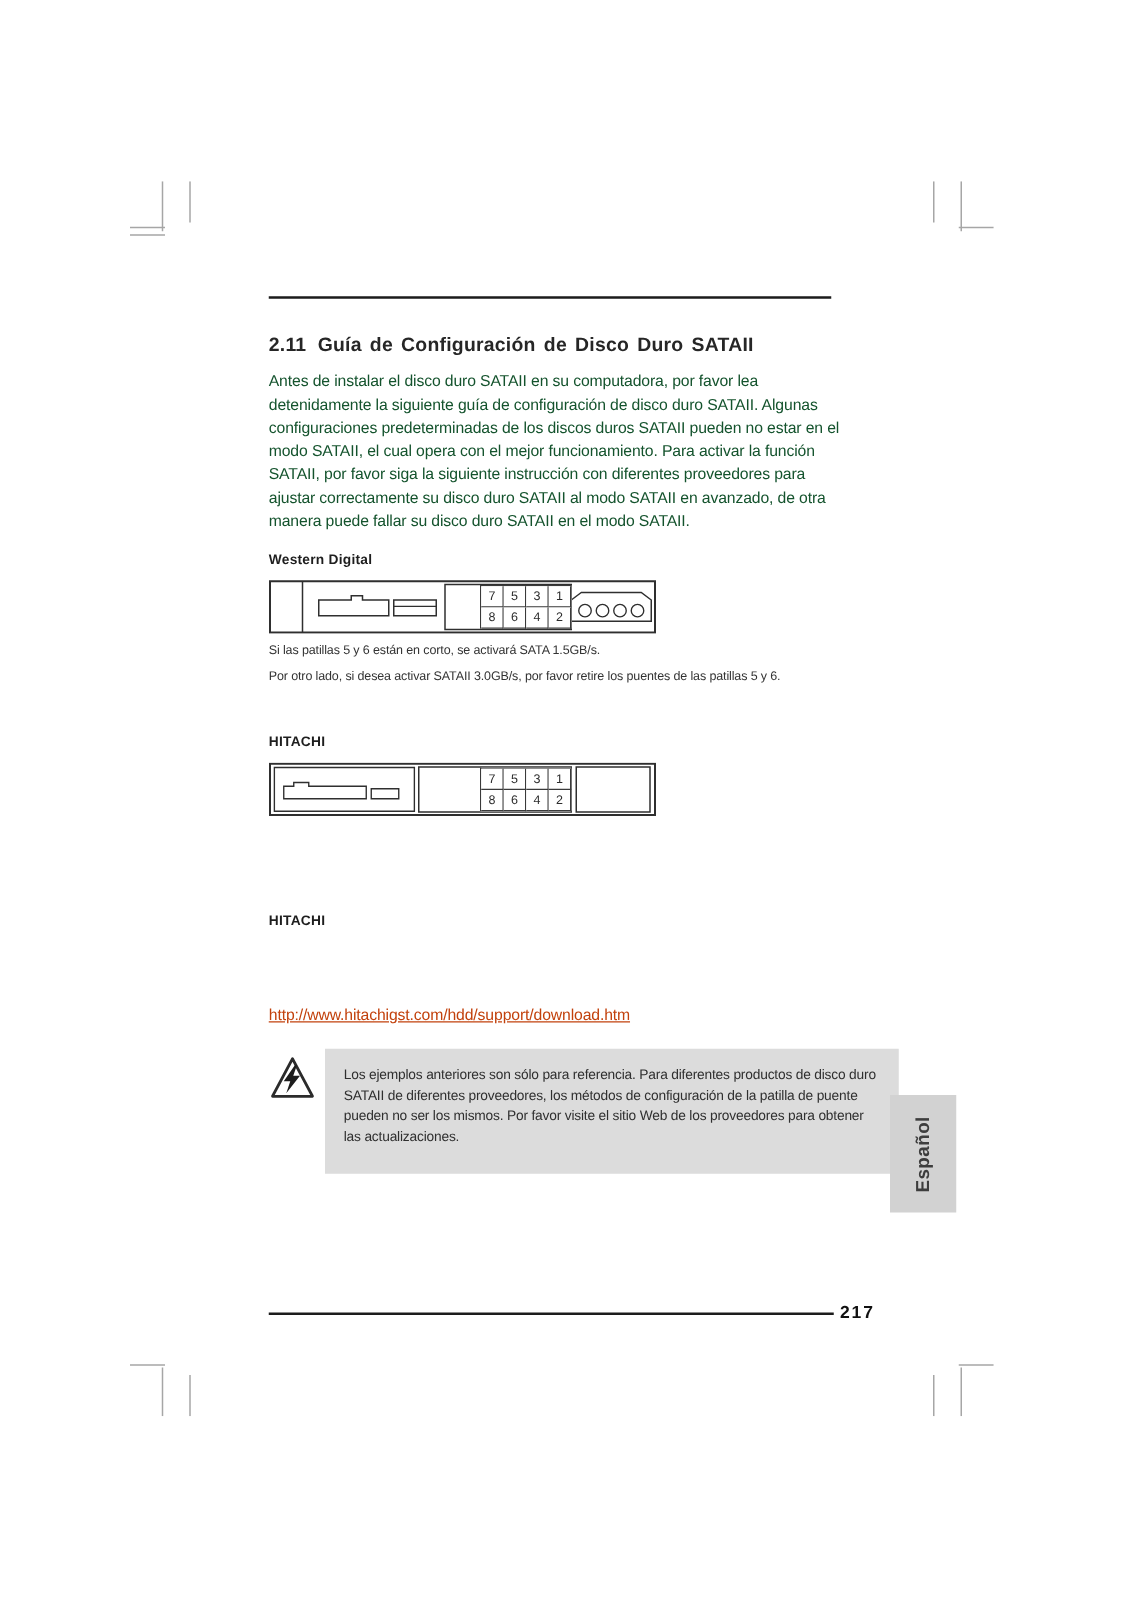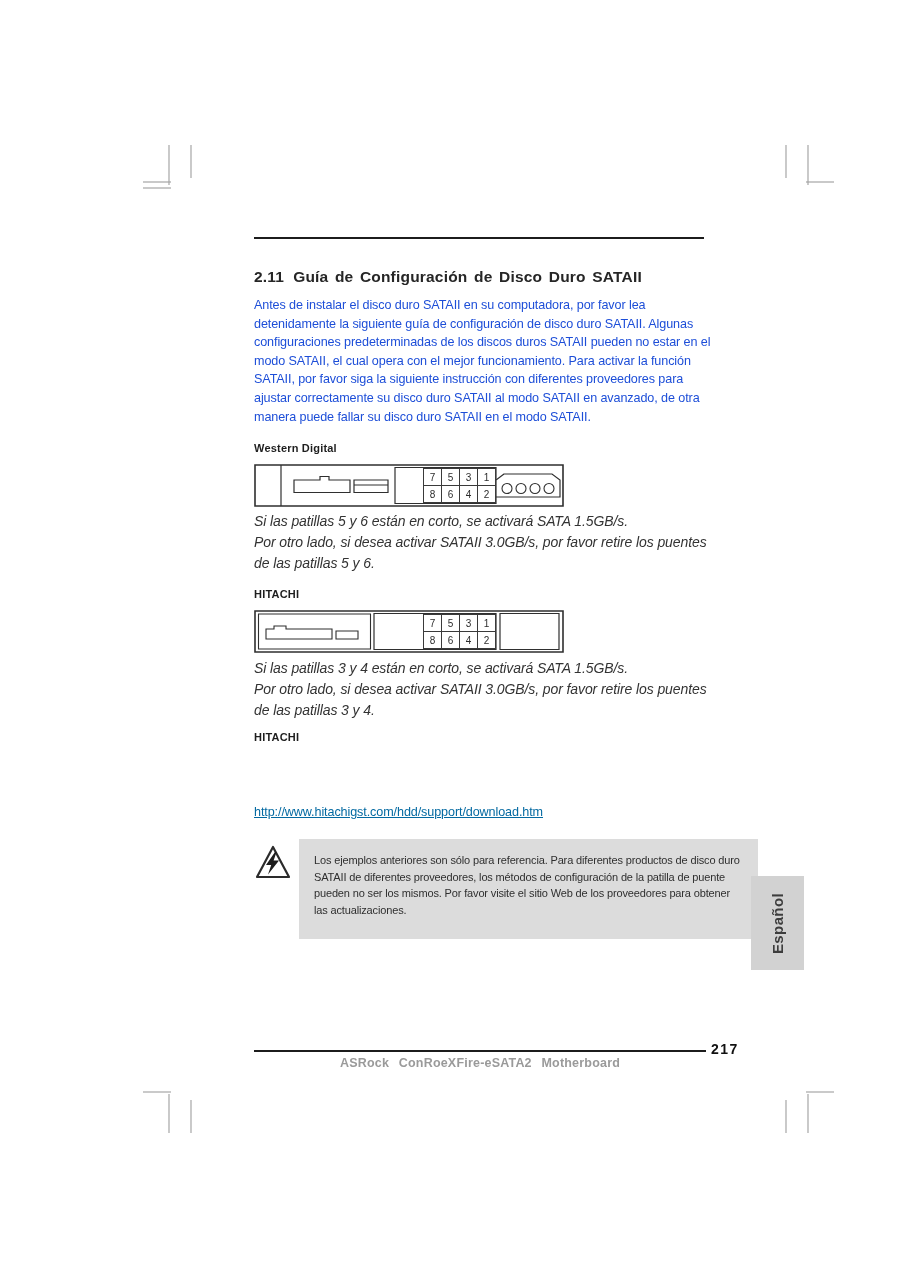--- a/index.html
+++ b/index.html
@@ -9,53 +9,53 @@
     color: #3a3a3a;
   }
   .page {
     position: relative;
     width: 904px;
     height: 1280px;
     background: #ffffff;
     overflow: hidden;
     margin: 0 auto;
   }
-  .abs { position: absolute; margin-left: 39px; }
+  .abs { position: absolute; }
 
   
   .crop-mark svg line { stroke: #a6a6a6; stroke-width: 1.2; }
 
   
   .top-rule {
     left: 215px; top: 237px; width: 450px; height: 2px;
     background: #1c1c1c;
   }
 
   
   .section-title {
     left: 215px; top: 268px; width: 470px;
     font-size: 15.5px; font-weight: bold; color: #262626;
     letter-spacing: 0.2px; word-spacing: 2px;
   }
   .section-title .sec-num { margin-right: 9px; }
   .body-text {
-    font-size: 12.6px; line-height: 18.6px; color: #1d4ed8;
+    font-size: 12.6px; line-height: 18.6px; color: #14532d;
     letter-spacing: -0.1px;
   }
   .intro { left: 215px; top: 296px; width: 458px; }
   .vendor-heading {
     left: 215px; font-size: 11px; font-weight: bold; color: #1e1e1e;
     letter-spacing: 0.2px;
   }
   .notes { left: 215px; width: 462px; }
-  .notes p { font-size: 14px; line-height: 20.8px; color: #333333; letter-spacing: -0.1px; font-style: italic; }
+  .notes p { font-size: 10px; line-height: 20.8px; color: #333333; letter-spacing: -0.1px; }
   .hitachi-body { left: 215px; top: 747px; width: 460px; line-height: 19px; }
   .hitachi-link {
     left: 215px; top: 805px;
-    font-size: 12.6px; color: #0369a1;
+    font-size: 12.6px; color: #c2410c;
     text-decoration: underline; letter-spacing: -0.1px;
   }
 
   
   .diagram { left: 215px; width: 310px; height: 43px; }
   .diagram svg.art { position: absolute; left: 0; top: 0; }
   .diagram svg.art * { vector-effect: non-scaling-stroke; }
   .pin-grid {
     position: absolute; left: 169px; top: 4px;
     display: grid; grid-template-columns: repeat(4, 18px); grid-auto-rows: 17px;
@@ -203,40 +203,35 @@
       <span class="pin">5</span>
       <span class="pin">3</span>
       <span class="pin">1</span>
       <span class="pin">8</span>
       <span class="pin">6</span>
       <span class="pin">4</span>
       <span class="pin">2</span>
     </div>
   </div>
 
-  <div class="abs notes" style="top:658px;">
-    <p>Si las patillas 3 y 4 están en corto, se activará SATA 1.5GB/s.</p>
-    <p>Por otro lado, si desea activar SATAII 3.0GB/s, por favor retire los puentes de las patillas 3 y 4.</p>
-  </div>
 
   <h2 class="abs vendor-heading" style="top:731px;">HITACHI</h2>
   <a class="abs hitachi-link" href="#">http://www.hitachigst.com/hdd/support/download.htm</a>
 
   <div class="abs warning-icon">
     <svg width="40" height="40" viewBox="0 0 40 40">
       <path d="M20 4 L36 34 H4 Z" fill="#ffffff" stroke="#2b2b2b" stroke-width="2.2" stroke-linejoin="round"></path>
       <path d="M22 9 L13 22 h5.2 L15 31.5 L26 17.5 h-5.4 L23.6 9 Z" fill="#1c1c1c"></path>
     </svg>
   </div>
   <div class="abs warning-box">
     <p>Los ejemplos anteriores son sólo para referencia. Para diferentes productos de disco duro SATAII de diferentes proveedores, los métodos de configuración de la patilla de puente pueden no ser los mismos. Por favor visite el sitio Web de los proveedores para obtener las actualizaciones.</p>
   </div>
 
   <div class="abs lang-tab">
     <span>Español</span>
   </div>
 
   <div class="abs footer-rule"></div>
   <div class="abs page-number">217</div>
-  <div class="abs footer-text">ASRock ConRoeXFire-eSATA2 Motherboard</div>
 
 
 </div>
 
 </body></html>

